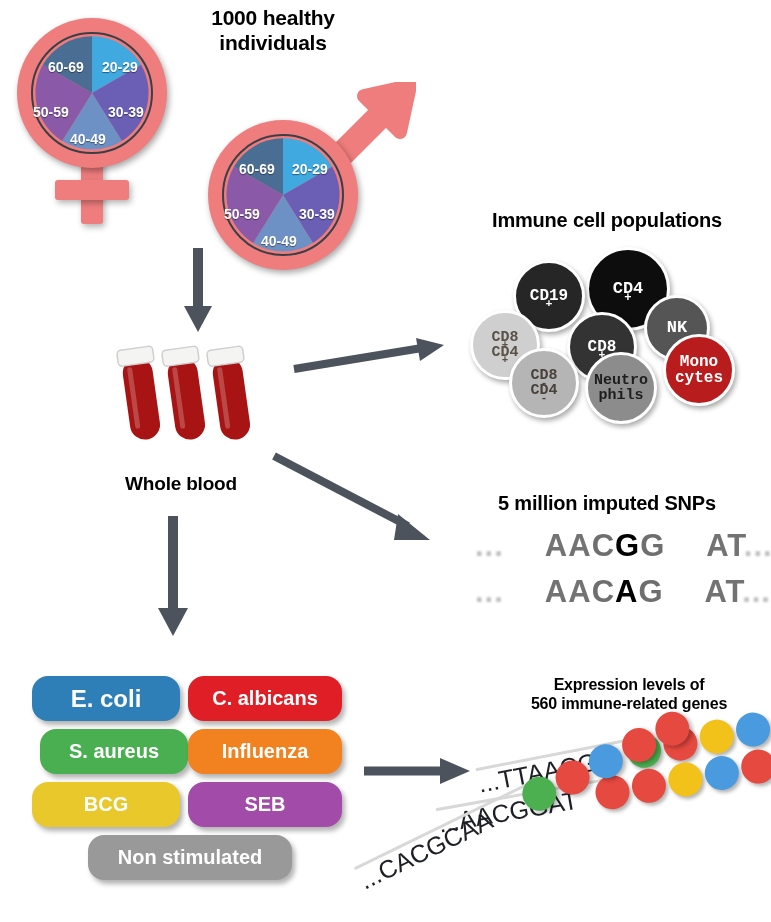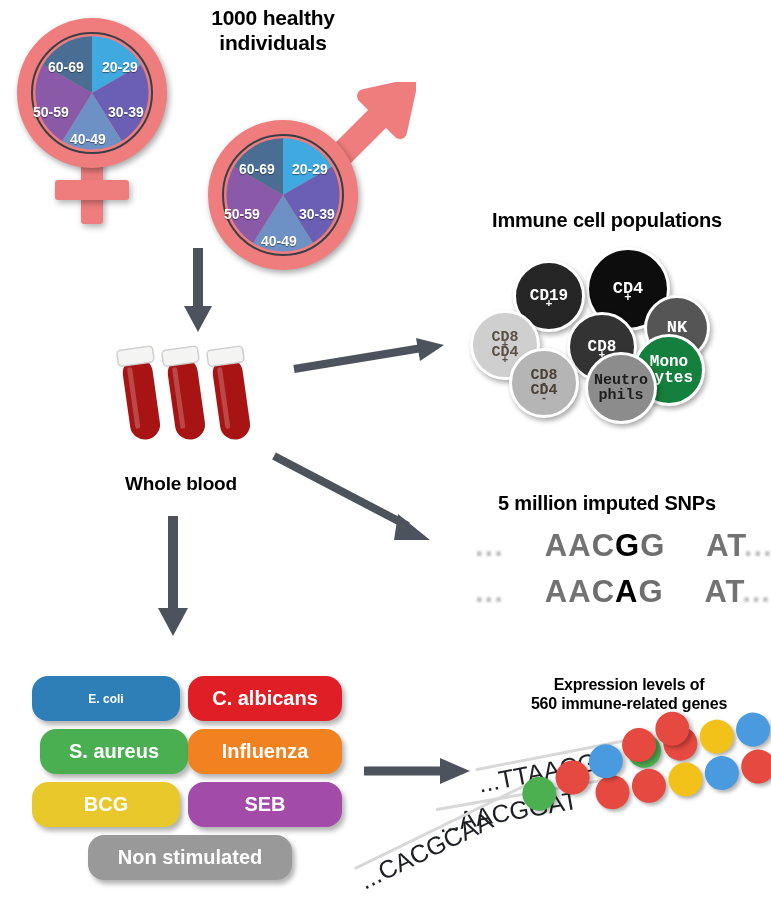--- a/index.html
+++ b/index.html
@@ -176,21 +176,21 @@
     <div class="cell" style="left: 567px; top: 312px; width: 70px; height: 70px; background: rgb(51, 51, 51); color: rgb(255, 255, 255); font-size: 16px;">
       <div>
         <span>CD8<span class="sup">+</span></span>
       </div>
     </div>
     <div class="cell" style="left: 644px; top: 295px; width: 66px; height: 66px; background: rgb(85, 85, 85); color: rgb(255, 255, 255); font-size: 17px;">
       <div>
         <span>NK</span>
       </div>
     </div>
-    <div class="cell" style="left: 633px; top: 334px; width: 72px; height: 72px; background: #15803d; color: rgb(255, 255, 255); font-size: 16px;">
+    <div class="cell" style="left: 663px; top: 334px; width: 72px; height: 72px; background: #b91c1c; color: rgb(255, 255, 255); font-size: 16px;">
       <div>
         <span>Mono</span>
         <span>cytes</span>
       </div>
     </div>
     <div class="cell" style="left: 509px; top: 348px; width: 70px; height: 70px; background: rgb(181, 181, 181); color: rgb(74, 66, 58); font-size: 15px;">
       <div>
         <span>CD8<span class="sup">-</span></span>
         <span>CD4<span class="sup">-</span></span>
       </div>
@@ -203,21 +203,21 @@
     </div>
   </div>
 
 <div class="abs hdr" style="left:452px;top:492px;width:310px;font-size:20px;">5 million imputed SNPs</div>
 <div class="abs" id="snp-block" style="left:475px;top:528px;width:270px;height:90px;">
     <div class="snp-row" style="left: 0px; top: 0px; font-size: 31px; letter-spacing: 1px;"><span class="dim">...</span><span class="mid">AA</span><span class="near">C</span><span class="hot">G</span><span class="near">G</span><span class="mid">AT</span><span class="dim">...</span></div>
     <div class="snp-row" style="left: 0px; top: 46px; font-size: 31px; letter-spacing: 1px;"><span class="dim">...</span><span class="mid">AA</span><span class="near">C</span><span class="hot">A</span><span class="near">G</span><span class="mid">AT</span><span class="dim">...</span></div>
   </div>
 
 <div class="abs" id="stimuli-block" style="left:0;top:0;width:400px;height:922px;pointer-events:none;">
-    <div class="pill" style="left: 32px; top: 676px; width: 148px; height: 45px; background: rgb(46, 127, 184); font-size: 12px; pointer-events: auto; text-align: right;">
+    <div class="pill" style="left: 32px; top: 676px; width: 148px; height: 45px; background: rgb(46, 127, 184); font-size: 24px; pointer-events: auto; text-align: right;">
       <span>E. coli</span>
     </div>
     <div class="pill" style="left: 188px; top: 676px; width: 154px; height: 45px; background: rgb(224, 30, 38); font-size: 20px; pointer-events: auto;">
       <span>C. albicans</span>
     </div>
     <div class="pill" style="left: 32px; top: 729px; width: 148px; height: 45px; background: rgb(74, 175, 80); font-size: 20px; pointer-events: auto; margin-left: 8px;">
       <span>S. aureus</span>
     </div>
     <div class="pill" style="left: 188px; top: 729px; width: 154px; height: 45px; background: rgb(242, 130, 31); font-size: 20px; pointer-events: auto;">
       <span>Influenza</span>

